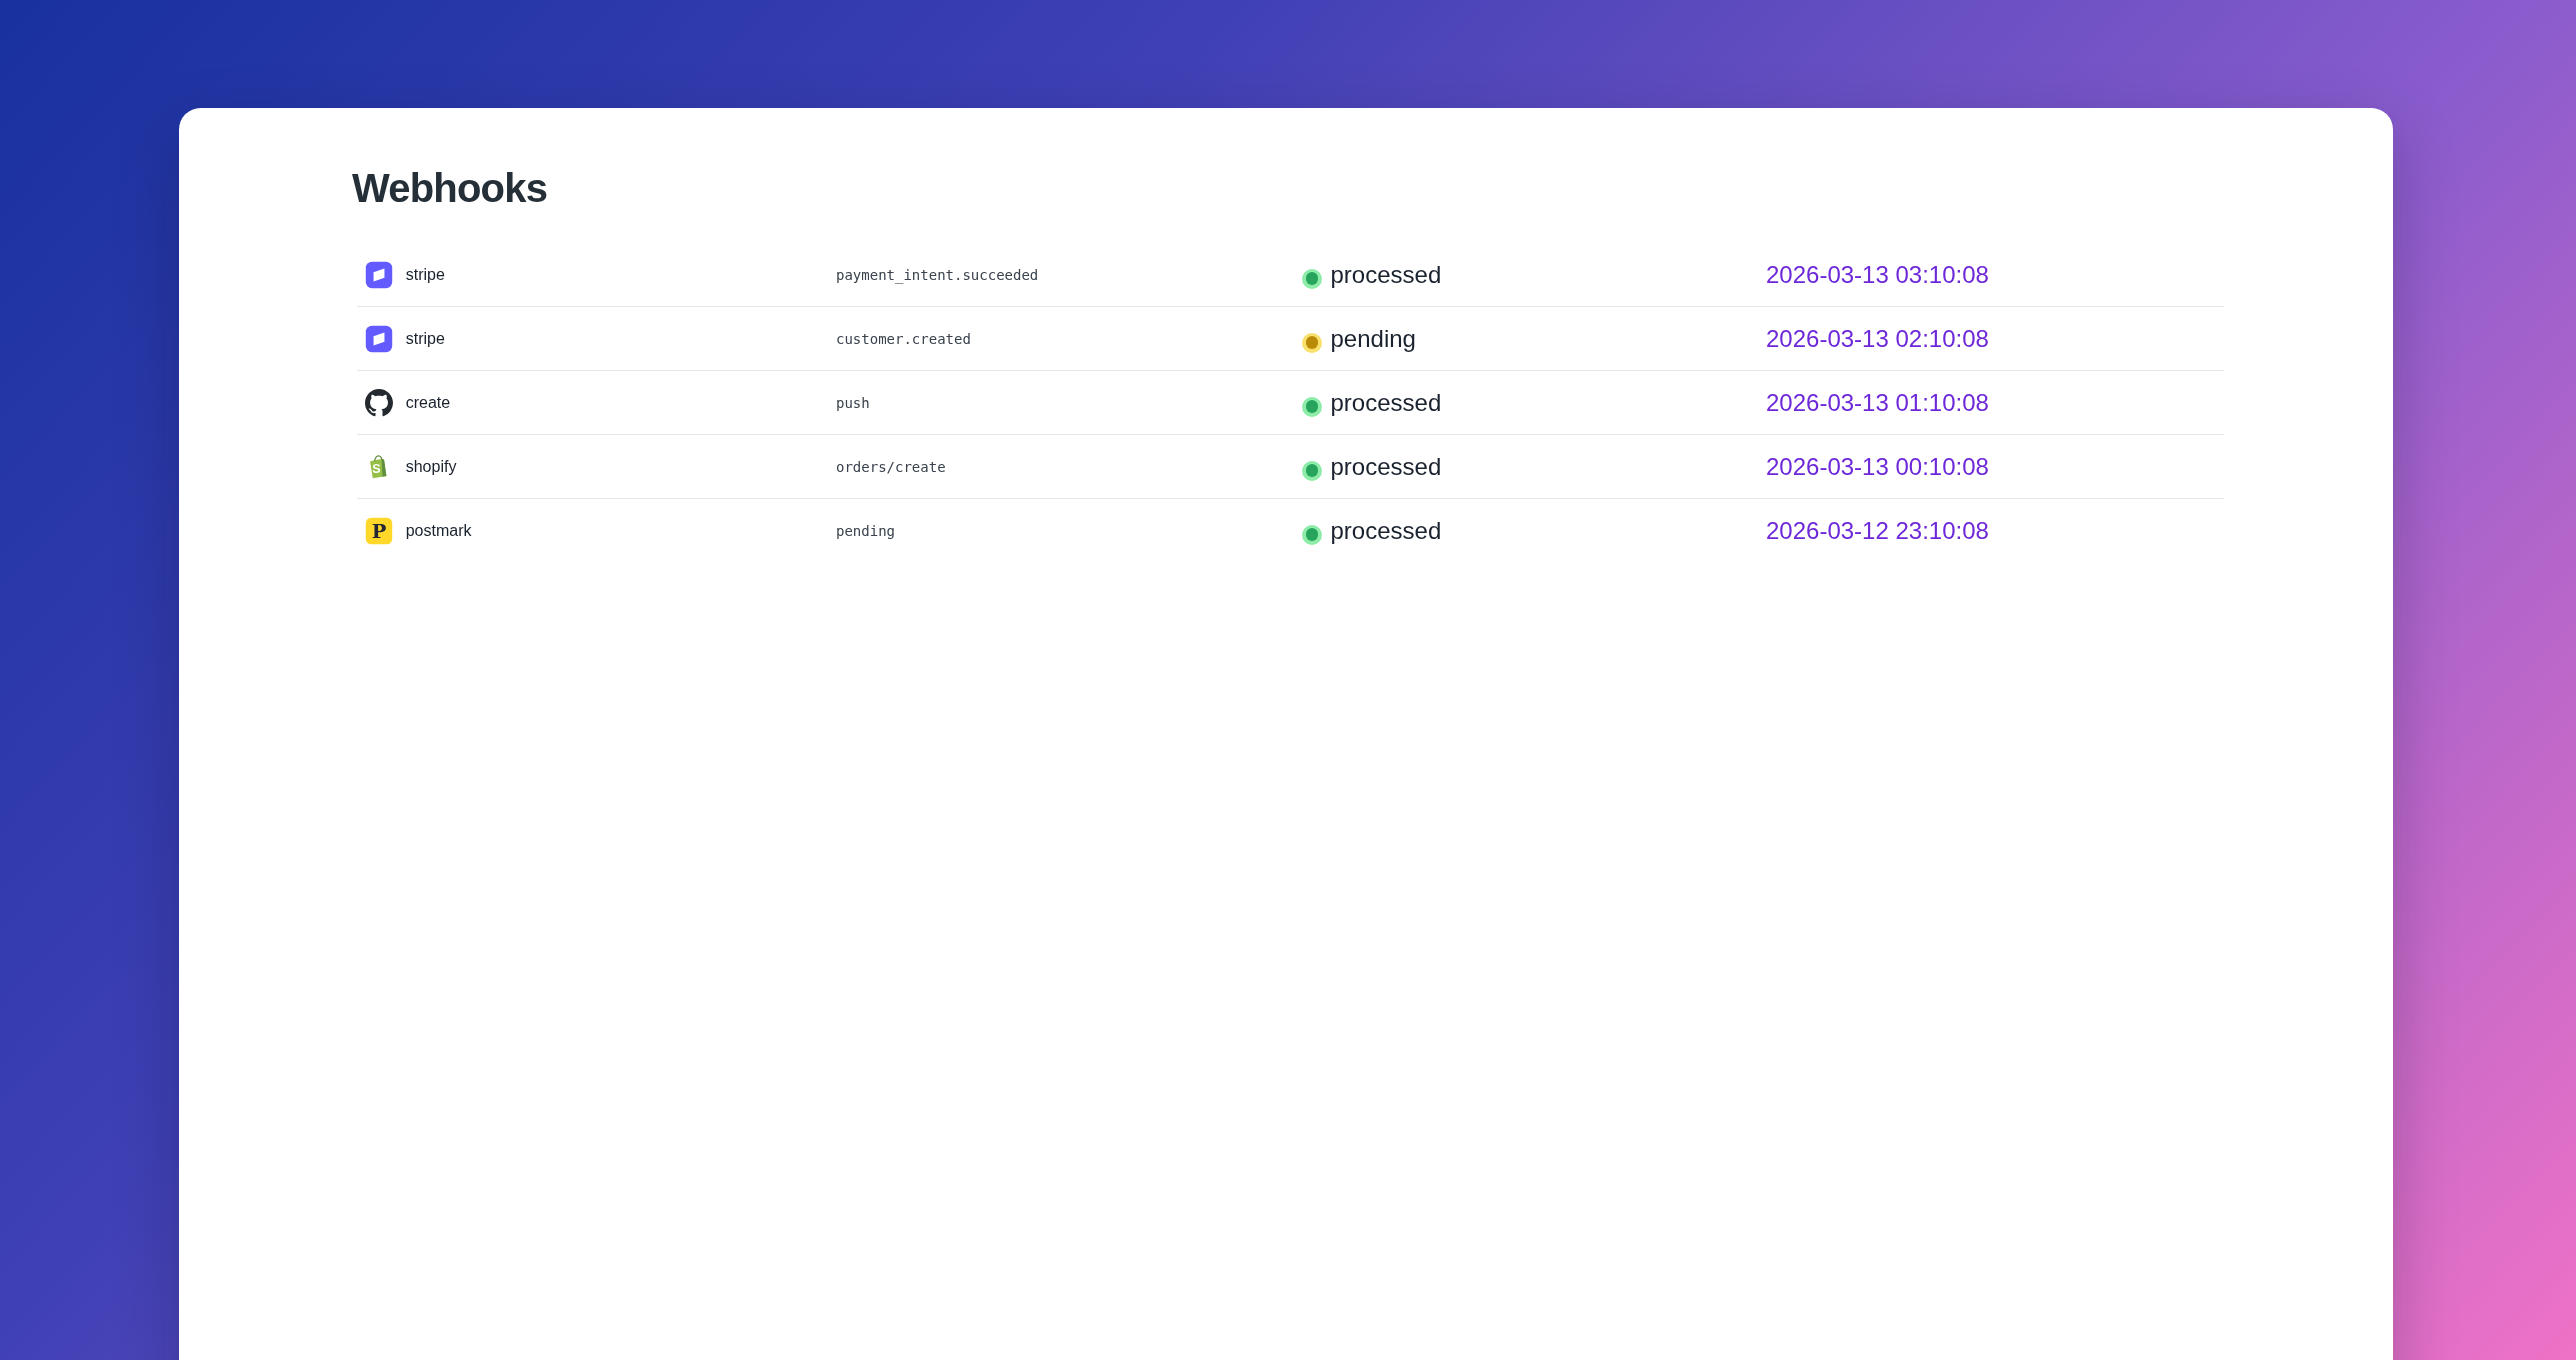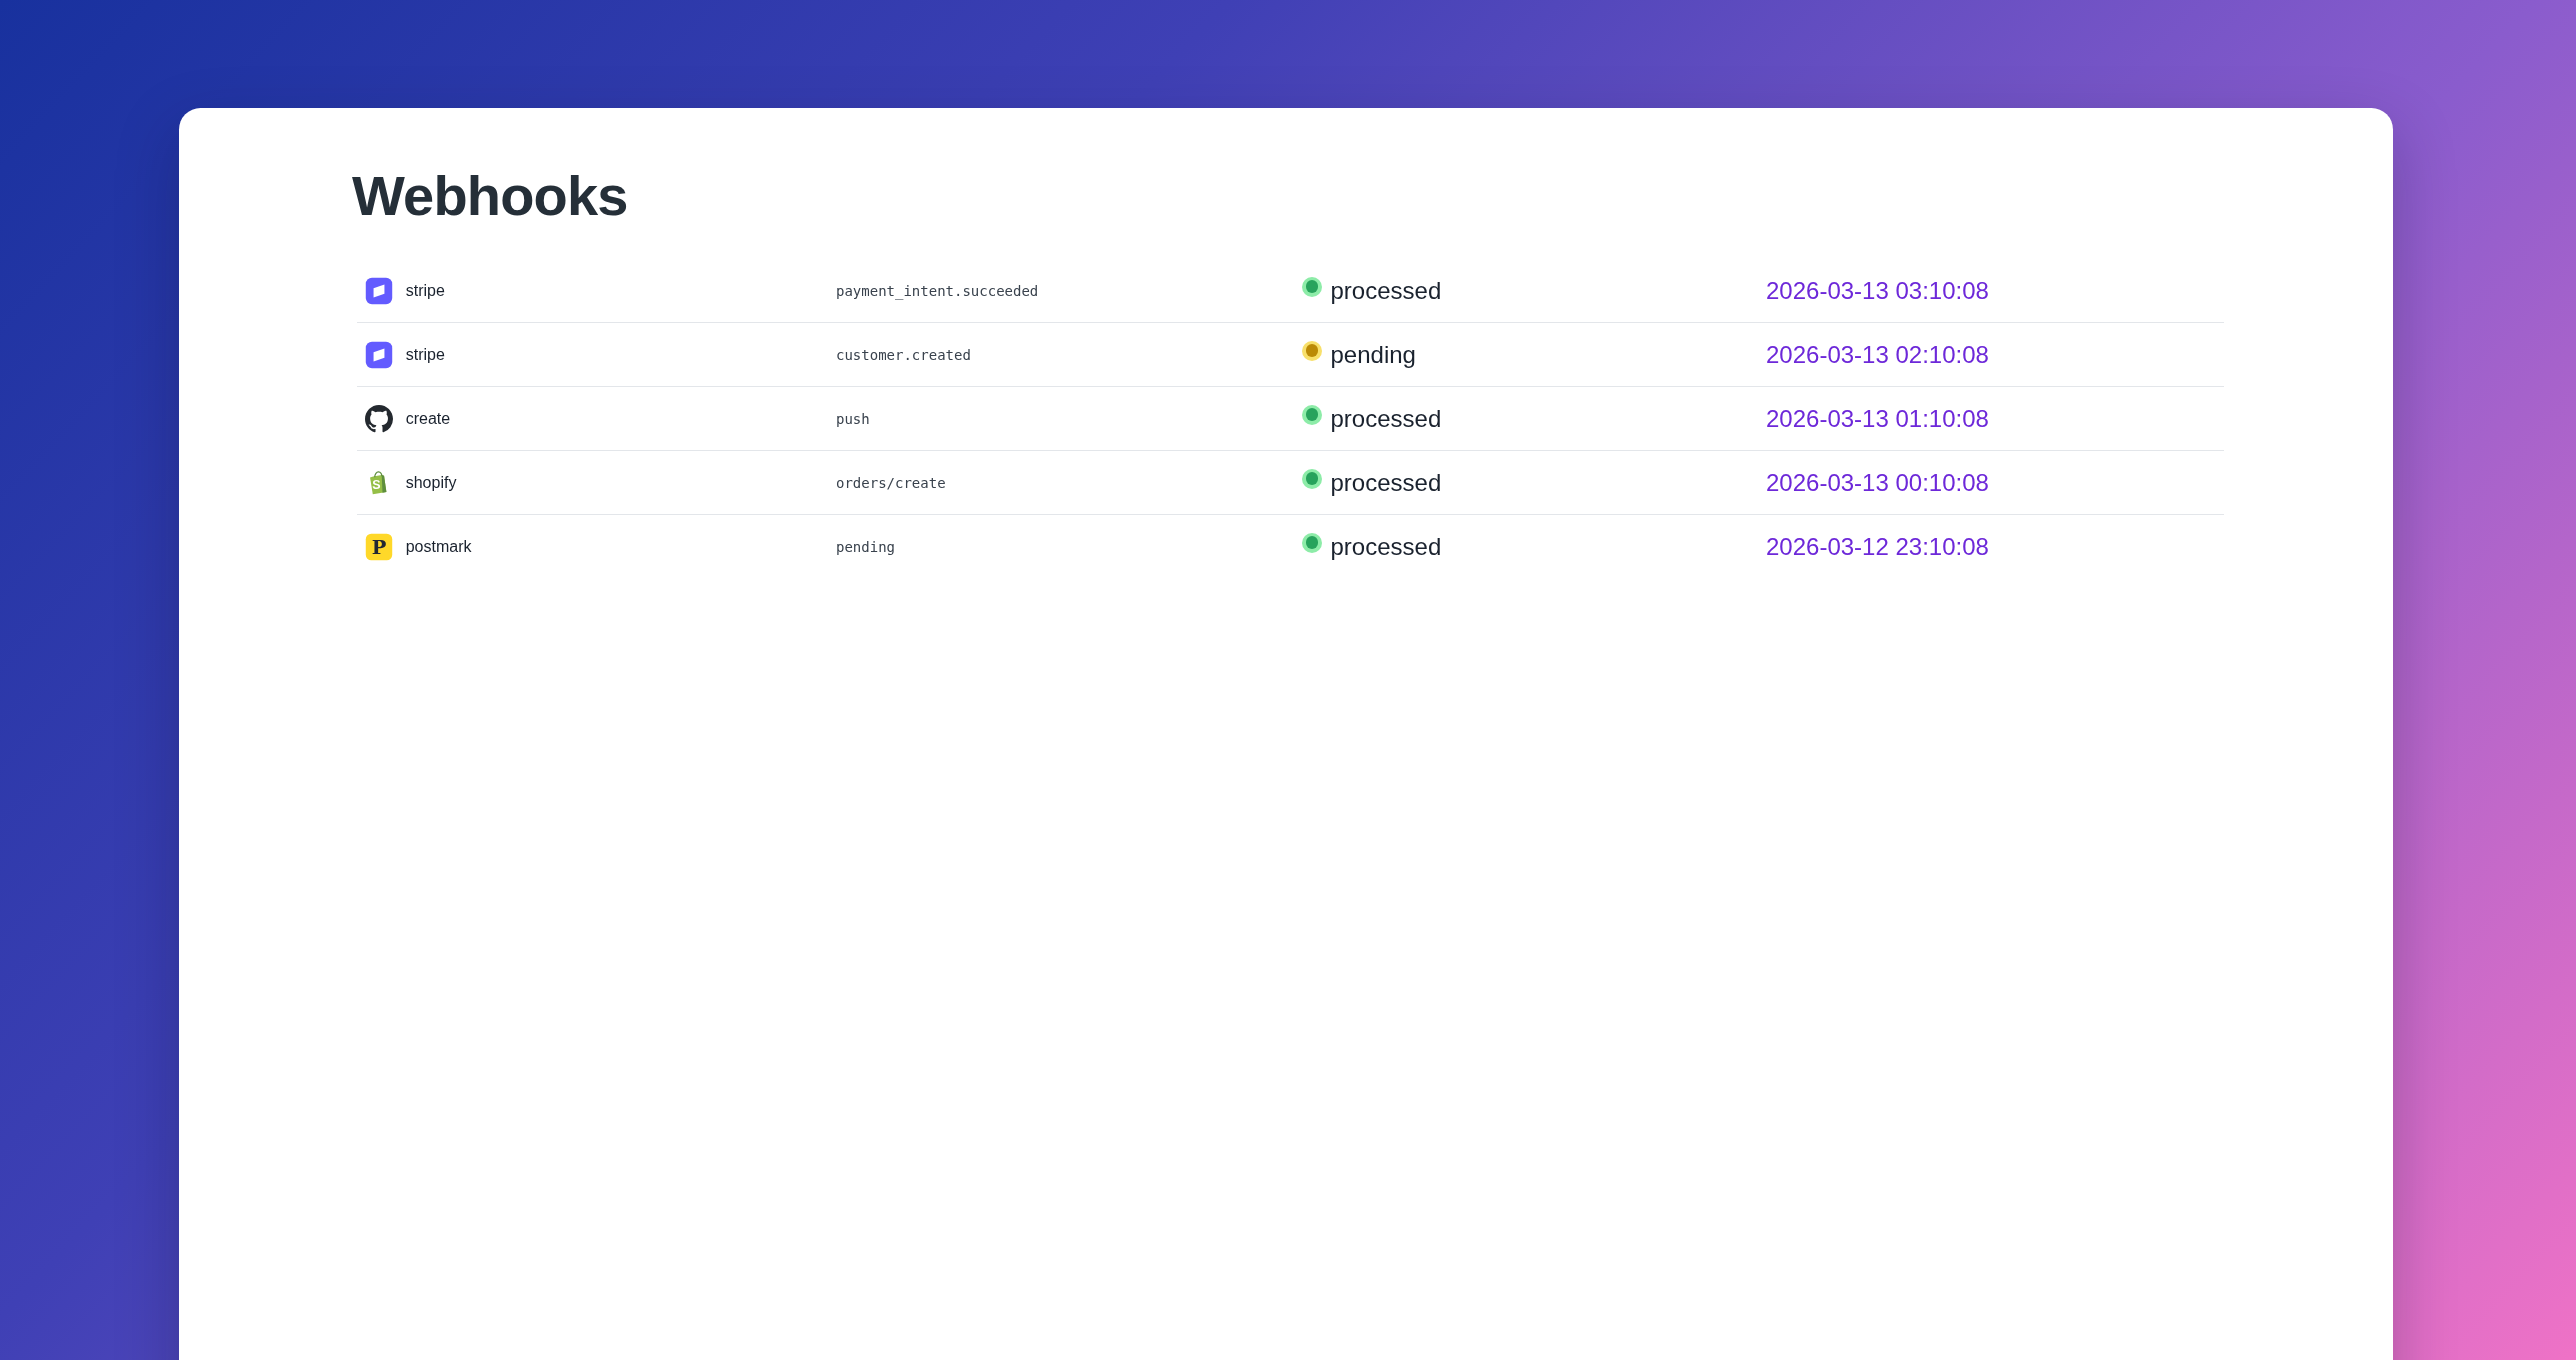--- a/index.html
+++ b/index.html
@@ -8,38 +8,38 @@
     font-family: "Liberation Sans", sans-serif;
     background: linear-gradient(133deg, #18319e 0%, #3f40b5 32%, #8a5ccd 66%, #ef72c6 100%);
   }
   .card {
     position: absolute; left: 179px; top: 108px; width: 2214px; height: 1323px;
     background: #ffffff; border-radius: 21.5px;
     box-shadow: 0 23px 62px rgba(10, 10, 40, 0.25);
   }
   .page-title {
     margin: 60px 0 0 173px;
-    font-size: 56px; font-weight: 700; letter-spacing: -0.8px;
+    font-size: 40px; font-weight: 700; letter-spacing: -0.8px;
     color: #252f38; line-height: 1;
   }
   .webhook-table { margin: 35px 0 0 178px; width: 1867px; }
   .row {
     display: grid; grid-template-columns: 479px 466px 464px 458px;
     align-items: center; height: 63px;
     border-bottom: 1.5px solid #e3e6ea;
   }
   .row:last-child { border-bottom: none; }
   .cell-source { display: flex; align-items: center; gap: 13px; padding-left: 7.7px; }
   .source-icon { width: 28px; height: 28px; flex: 0 0 28px; display: block; }
   .source-label { font-size: 16px; color: #1a222e; }
   .cell-event {
     font-family: "DejaVu Sans Mono", monospace;
     font-size: 14px; color: #39424d;
   }
-  .cell-status { display: flex; align-items: flex-start; gap: 8.5px; }
+  .cell-status { display: flex; align-items: flex-end; gap: 8.5px; }
   .status-dot { width: 20px; height: 20px; border-radius: 50%; position: relative; flex: 0 0 20px; }
   .status-dot::after { content: ""; position: absolute; inset: 3.8px; border-radius: 50%; }
   .status-dot.processed { background: #8deca8; }
   .status-dot.processed::after { background: #27a35c; }
   .status-dot.pending { background: #f8e06b; }
   .status-dot.pending::after { background: #bb8a06; }
   .status-label { font-size: 24px; color: #1a222e; }
   .cell-timestamp { font-size: 24px; color: #6d28d9; }
   .pm-letter {
     font-family: "DejaVu Serif", serif; font-weight: 700;

